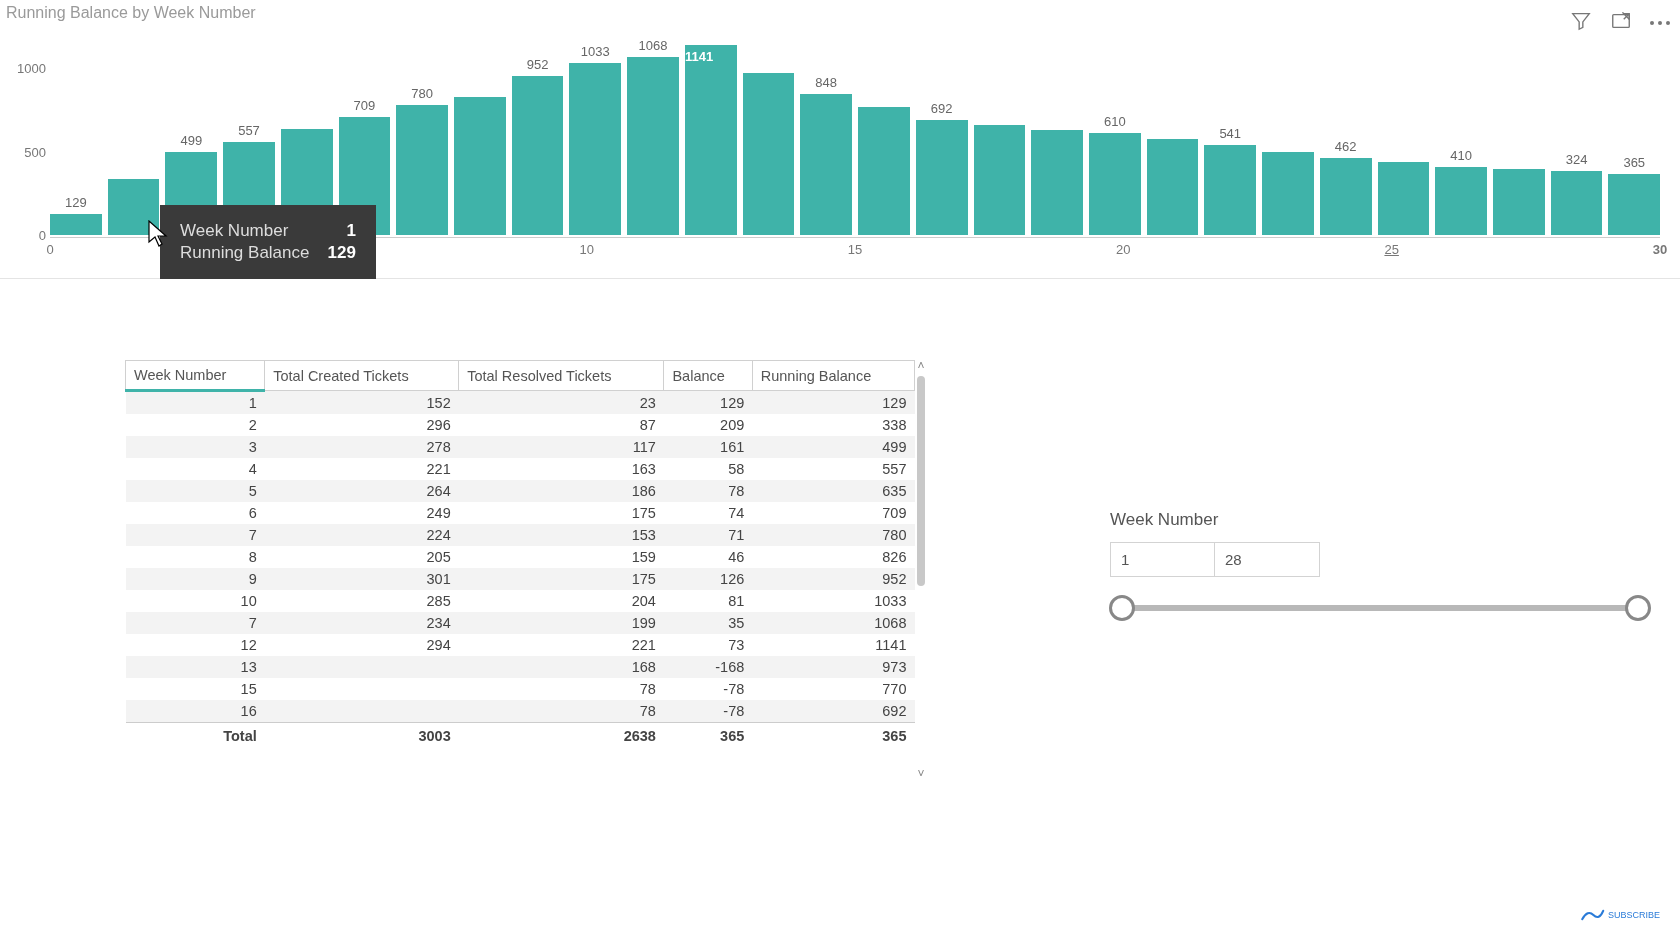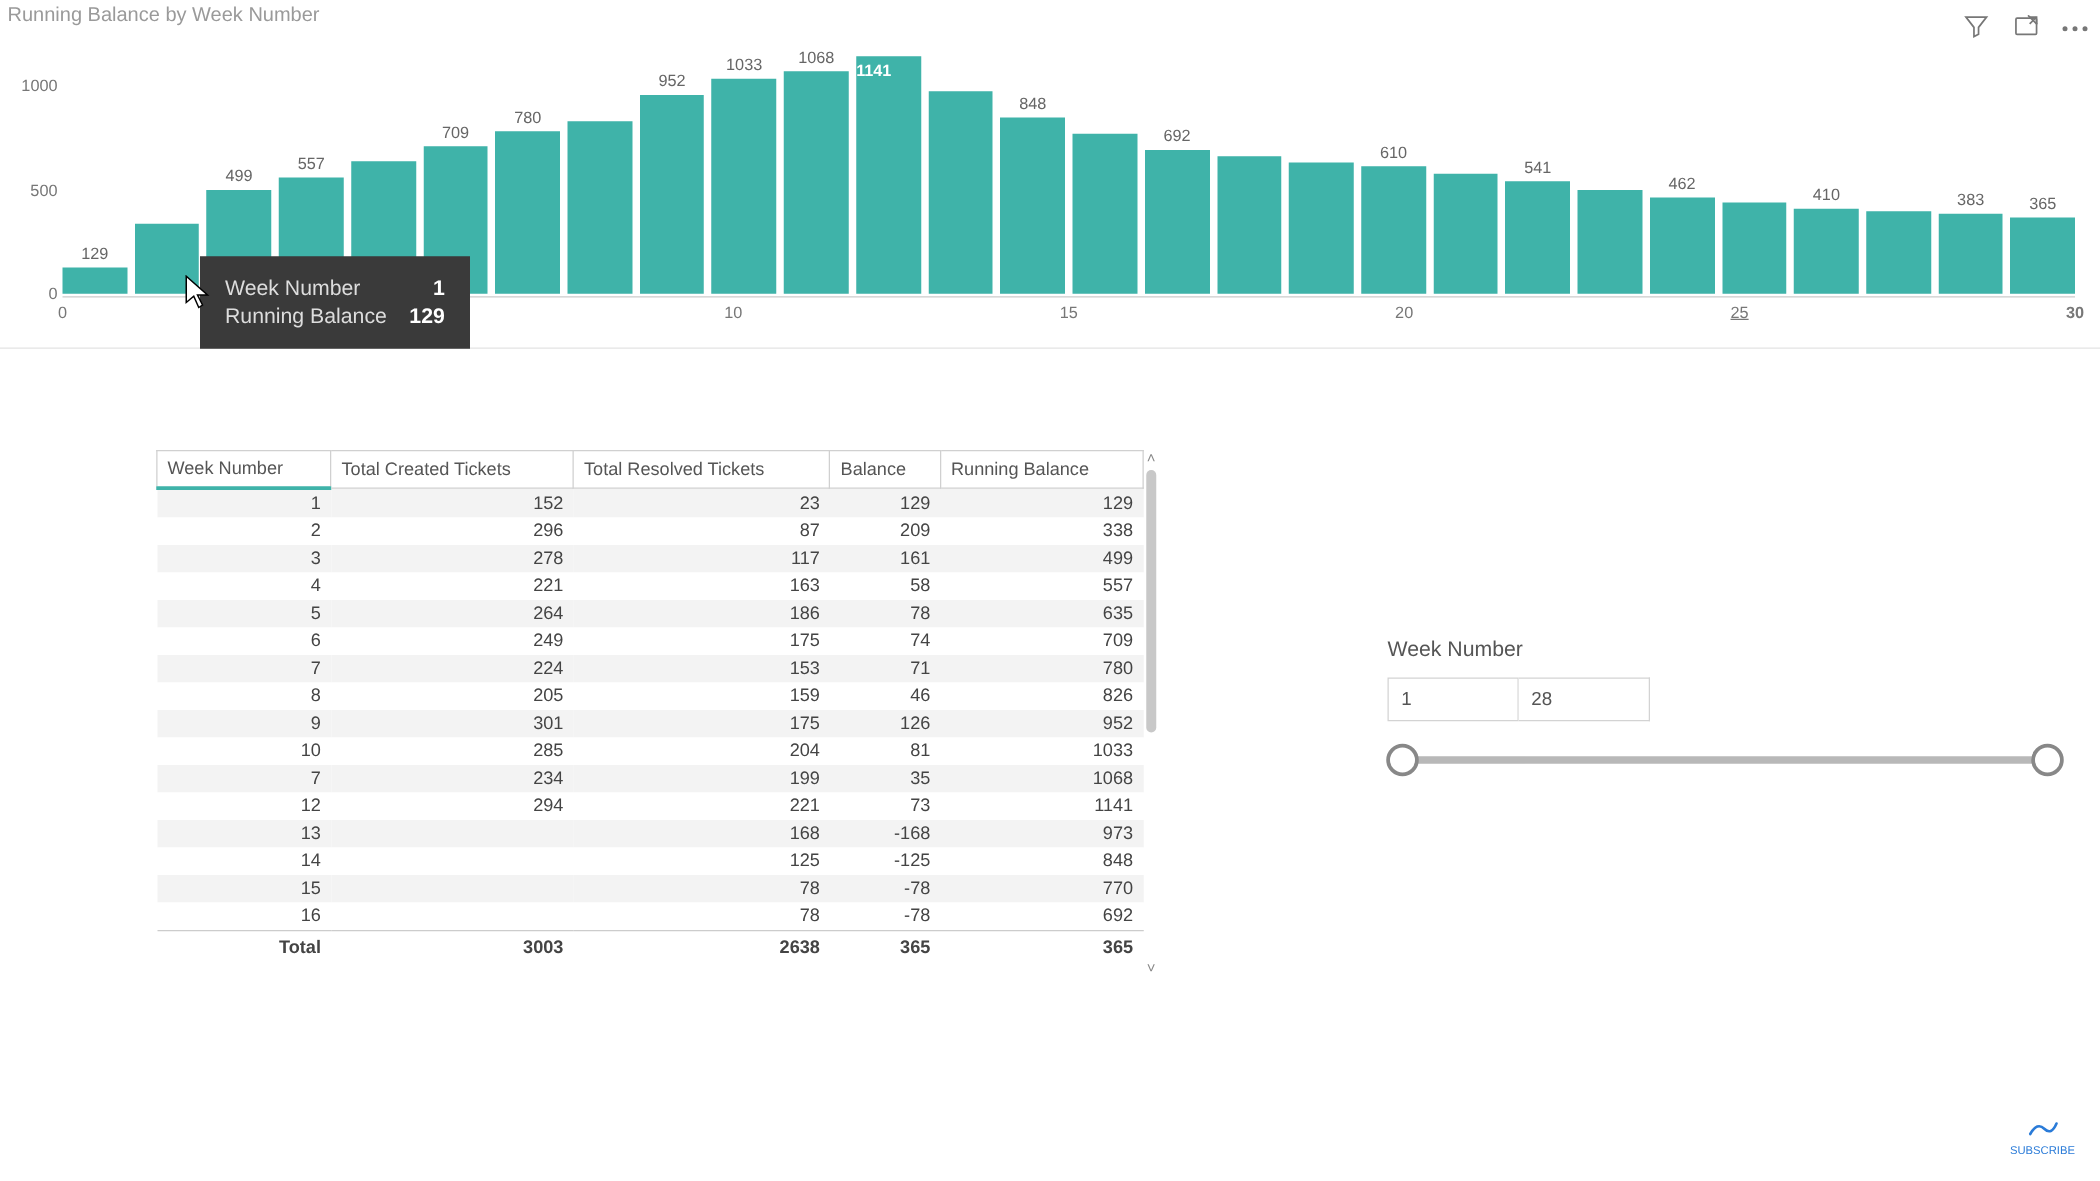--- a/index.html
+++ b/index.html
@@ -84,21 +84,21 @@
     .slider {
       position: relative; height: 6px; background: #b8b8b8; border-radius: 3px; margin: 0 12px;
     }
     .slider .handle {
       position: absolute; top: 50%; width: 26px; height: 26px; background: #fff; border: 3px solid #888;
       border-radius: 50%; transform: translate(-50%, -50%);
     }
 
     .sub-badge {
       position: absolute; right: 20px; bottom: 20px; font-size: 9px; color: #2a7bd8;
-      display: flex; flex-direction: column; align-items: center; gap: 2px;
+      display: flex; flex-direction: row; align-items: center; gap: 2px;
     }
     .sub-badge svg { width: 28px; height: 20px; }
 
     .chart-divider { position: absolute; top: 278px; left: 0; right: 0; border-top: 1px solid #e4e4e4; }
   </style>
 </head>
 <body>
 
 <div class="hdr-icons">
   <span>
@@ -217,21 +217,21 @@
           <div class="bar-rect" style="height: 73.3333px;"></div>
         </div>
         <div class="bar-col">
           <div class="bar-val">410</div>
           <div class="bar-rect" style="height: 68.3333px;"></div>
         </div>
         <div class="bar-col">
           <div class="bar-rect" style="height: 65.8333px;"></div>
         </div>
         <div class="bar-col">
-          <div class="bar-val">383</div>
+          <div class="bar-val">324</div>
           <div class="bar-rect" style="height: 63.8333px;"></div>
         </div>
         <div class="bar-col">
           <div class="bar-val">365</div>
           <div class="bar-rect" style="height: 60.8333px;"></div>
         </div>
       </div>
     </div>
   <div class="x-axis" id="x-axis">
       <div class="x-tick" style="left: 0%;">0</div>
@@ -357,27 +357,20 @@
           <td>1141</td>
         </tr>
         <tr>
           <td>13</td>
           <td></td>
           <td>168</td>
           <td>-168</td>
           <td>973</td>
         </tr>
         <tr>
-          <td>14</td>
-          <td></td>
-          <td>125</td>
-          <td>-125</td>
-          <td>848</td>
-        </tr>
-        <tr>
           <td>15</td>
           <td></td>
           <td>78</td>
           <td>-78</td>
           <td>770</td>
         </tr>
         <tr>
           <td>16</td>
           <td></td>
           <td>78</td>

